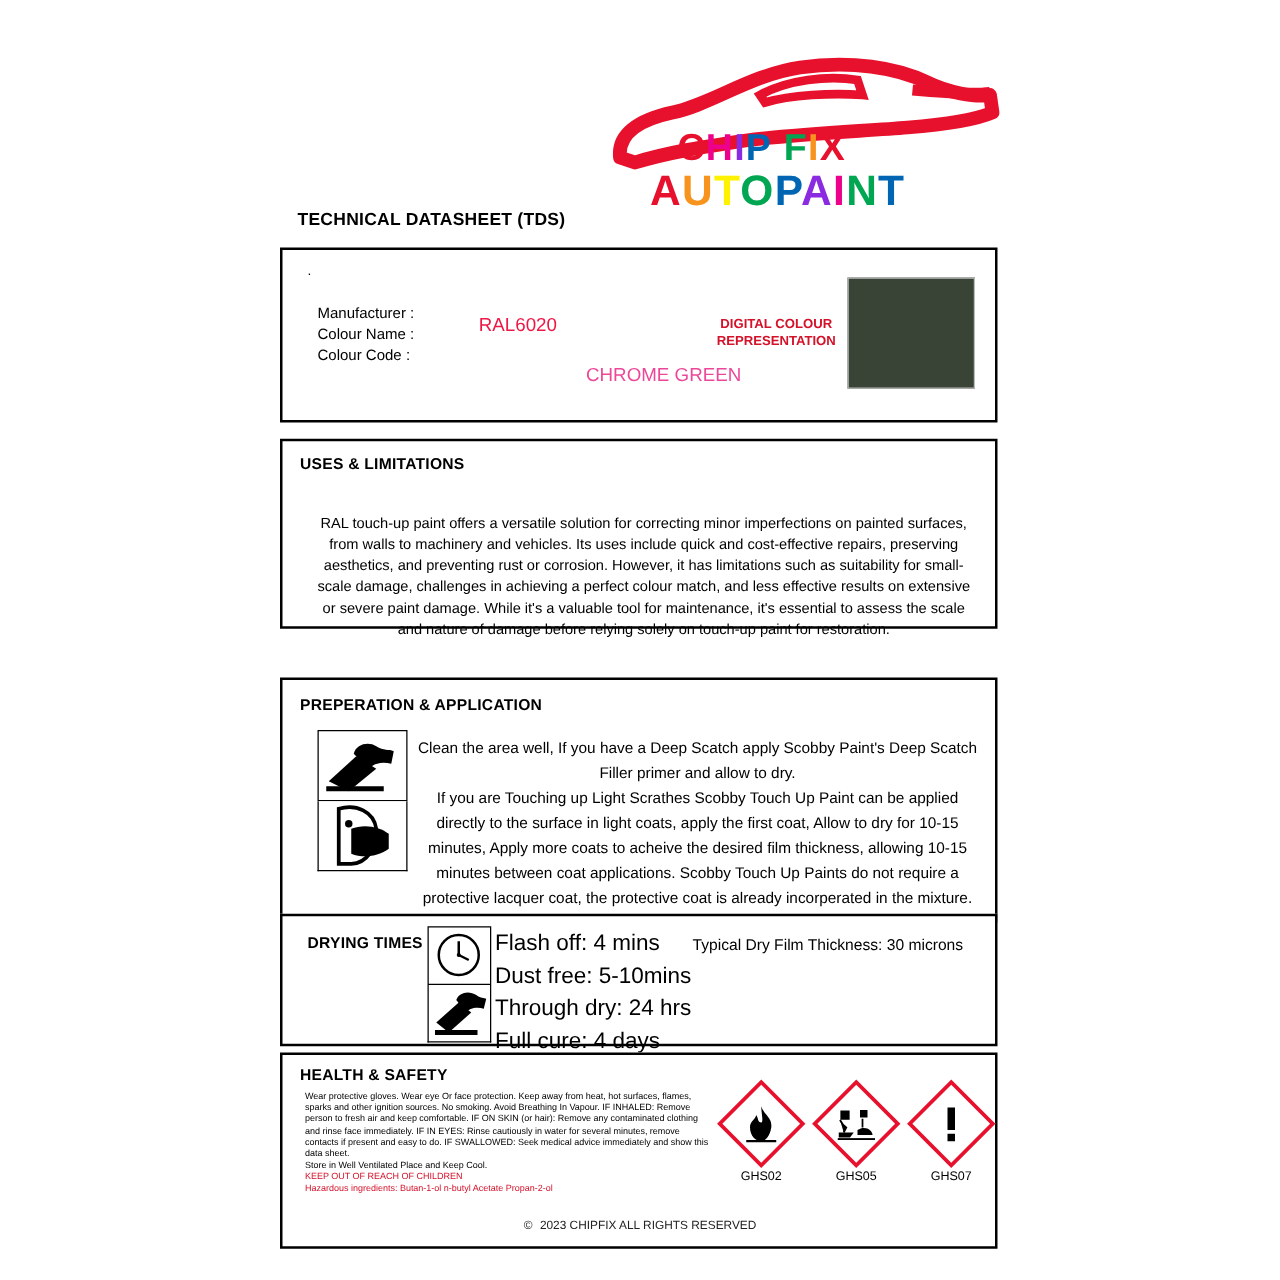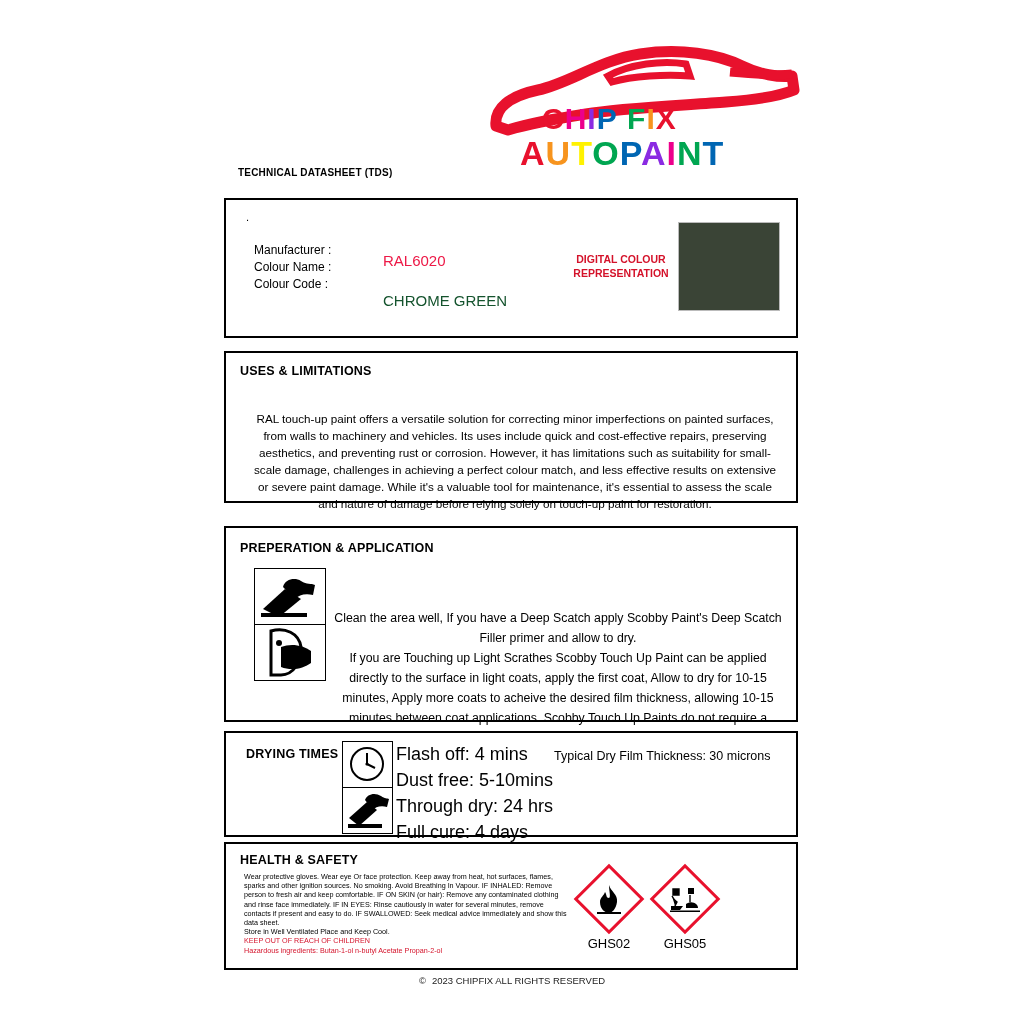--- a/index.html
+++ b/index.html
@@ -52,21 +52,21 @@
     letter-spacing: 1px;
     font-family: "Liberation Sans", sans-serif;
     white-space: nowrap;
   }
 
   
   .tds-title {
     position: absolute;
     left: 238px;
     top: 167px;
-    font-size: 10px;
+    font-size: 14px;
     font-weight: bold;
     letter-spacing: 0.2px;
   }
 
   
   .box {
     position: absolute;
     border: 2px solid #000;
     background: #fff;
     box-sizing: border-box;
@@ -87,22 +87,22 @@
     position: absolute; left: 28px; top: 42px;
     font-size: 12px; line-height: 17px;
   }
   .hdr-code {
     position: absolute; left: 157px; top: 52px;
     font-size: 15px; color: #ed1846; font-weight: 500;
     font-family: "Liberation Sans", sans-serif;
   }
   .hdr-name {
     position: absolute; left: 157px; top: 92px;
-    width: 210px; text-align: left;
-    font-size: 15px; color: #14532d;
+    width: 210px; text-align: right;
+    font-size: 15px; color: #ec4899;
     font-family: "Liberation Sans", sans-serif;
   }
   .digital-label {
     position: absolute; left: 330px; top: 52px;
     width: 130px; text-align: center;
     font-size: 10.5px; font-weight: bold; color: #d4122a;
     line-height: 14px;
   }
   .swatch {
     position: absolute; left: 452px; top: 22px;
@@ -112,37 +112,37 @@
 
   
   #uses-box { left: 224px; top: 351px; width: 574px; height: 152px; }
   #uses-box .box-title { position: absolute; left: 14px; top: 11px; }
   .uses-text {
     position: absolute; left: 22px; top: 33px; width: 534px;
     font-size: 11.7px; line-height: 17px; text-align: center; margin-top: 24px;
   }
 
   
-  #prep-box { left: 224px; top: 526px; width: 574px; height: 196px; }
+  #prep-box { left: 224px; top: 542px; width: 574px; height: 196px; }
   #prep-box .box-title { position: absolute; left: 14px; top: 13px; }
   .prep-icons {
     position: absolute; left: 28px; top: 40px;
     width: 70px;
   }
   .prep-icon {
     width: 70px; height: 55px;
     border: 1.5px solid #000;
     background: #fff;
     position: relative;
     overflow: hidden;
   }
   .prep-icon + .prep-icon { border-top: none; }
   .prep-text {
     position: absolute; left: 108px; top: 44px; width: 448px;
-    font-size: 12.3px; line-height: 20px; text-align: center; margin-top: 36px;
+    font-size: 12.3px; line-height: 20px; text-align: center;
   }
 
   
   #drying-box { left: 224px; top: 731px; width: 574px; height: 106px; }
   #drying-box .box-title { position: absolute; left: 20px; top: 14px; }
   .dry-icons { position: absolute; left: 116px; top: 8px; }
   .dry-icon {
     width: 49px; height: 45px;
     border: 1.5px solid #000;
     position: relative; background: #fff; overflow: hidden;
@@ -152,21 +152,21 @@
     position: absolute; left: 170px; top: 8px;
     font-size: 18px; line-height: 26px;
     font-family: "Liberation Sans", sans-serif;
   }
   .dry-thickness {
     position: absolute; left: 328px; top: 16px;
     font-size: 12.5px;
   }
 
   
-  #health-box { left: 224px; top: 842px; width: 574px; height: 128px; }
+  #health-box { left: 224px; top: 842px; width: 574px; height: 157px; }
   #health-box .box-title { position: absolute; left: 14px; top: 9px; font-size: 12.5px;}
   .hs-text {
     position: absolute; left: 18px; top: 28px; width: 326px;
     font-size: 7.2px; line-height: 9.2px; 
   }
   .hs-red { color: #d4122a; }
   .ghs-row {
     position: absolute; left: 352px; top: 24px;
     display: flex; gap: 14px;
   }
@@ -177,21 +177,21 @@
     border: 3px solid #e8112d;
     background: #fff;
     margin: 6px auto 12px auto;
     position: relative;
   }
   .ghs-inner {
     transform: rotate(-45deg);
     width: 100%; height: 100%;
     display: flex; align-items: center; justify-content: center;
   }
-  .ghs-label { font-size: 13px; margin-top: 2px; }
+  .ghs-label { font-size: 10px; margin-top: 2px; }
 
   .copyright {
     position: absolute; left: 0; top: 975px; width: 1024px;
     text-align: center; font-size: 9.5px; color: #222;
   }
   .copyright .cmark { margin-right: 6px; }
 </style>
 </head>
 <body>
 
@@ -314,18 +314,29 @@
             <path d="M18,2 L24,2 L24,8 L18,8 Z" fill="#000"></path>
             <path d="M20,9 L20,16" stroke="#000" stroke-width="1.4"></path>
             <path d="M1,20 L13,20 L10,24 L1,24 Z" fill="#000"></path>
             <path d="M16,18 C22,14 28,18 28,22 L16,22 Z" fill="#000"></path>
             <rect x="0" y="24.5" width="30" height="1.5" fill="#000"></rect>
           </svg>
         </div>
       </div>
       <div class="ghs-label">GHS05</div>
     </div>
+    <div class="ghs-item">
+      <div class="ghs-diamond">
+        <div class="ghs-inner">
+          <svg width="16" height="30" viewBox="0 0 16 30">
+            <rect x="5" y="2" width="6" height="18" fill="#000"></rect>
+            <rect x="5" y="23" width="6" height="6" fill="#000"></rect>
+          </svg>
+        </div>
+      </div>
+      <div class="ghs-label">GHS07</div>
+    </div>
   </div>
 </div>
 
 <div class="copyright">
   <span class="cmark">©</span><span>2023 CHIPFIX ALL RIGHTS RESERVED</span>
 </div>
 
 </body></html>

